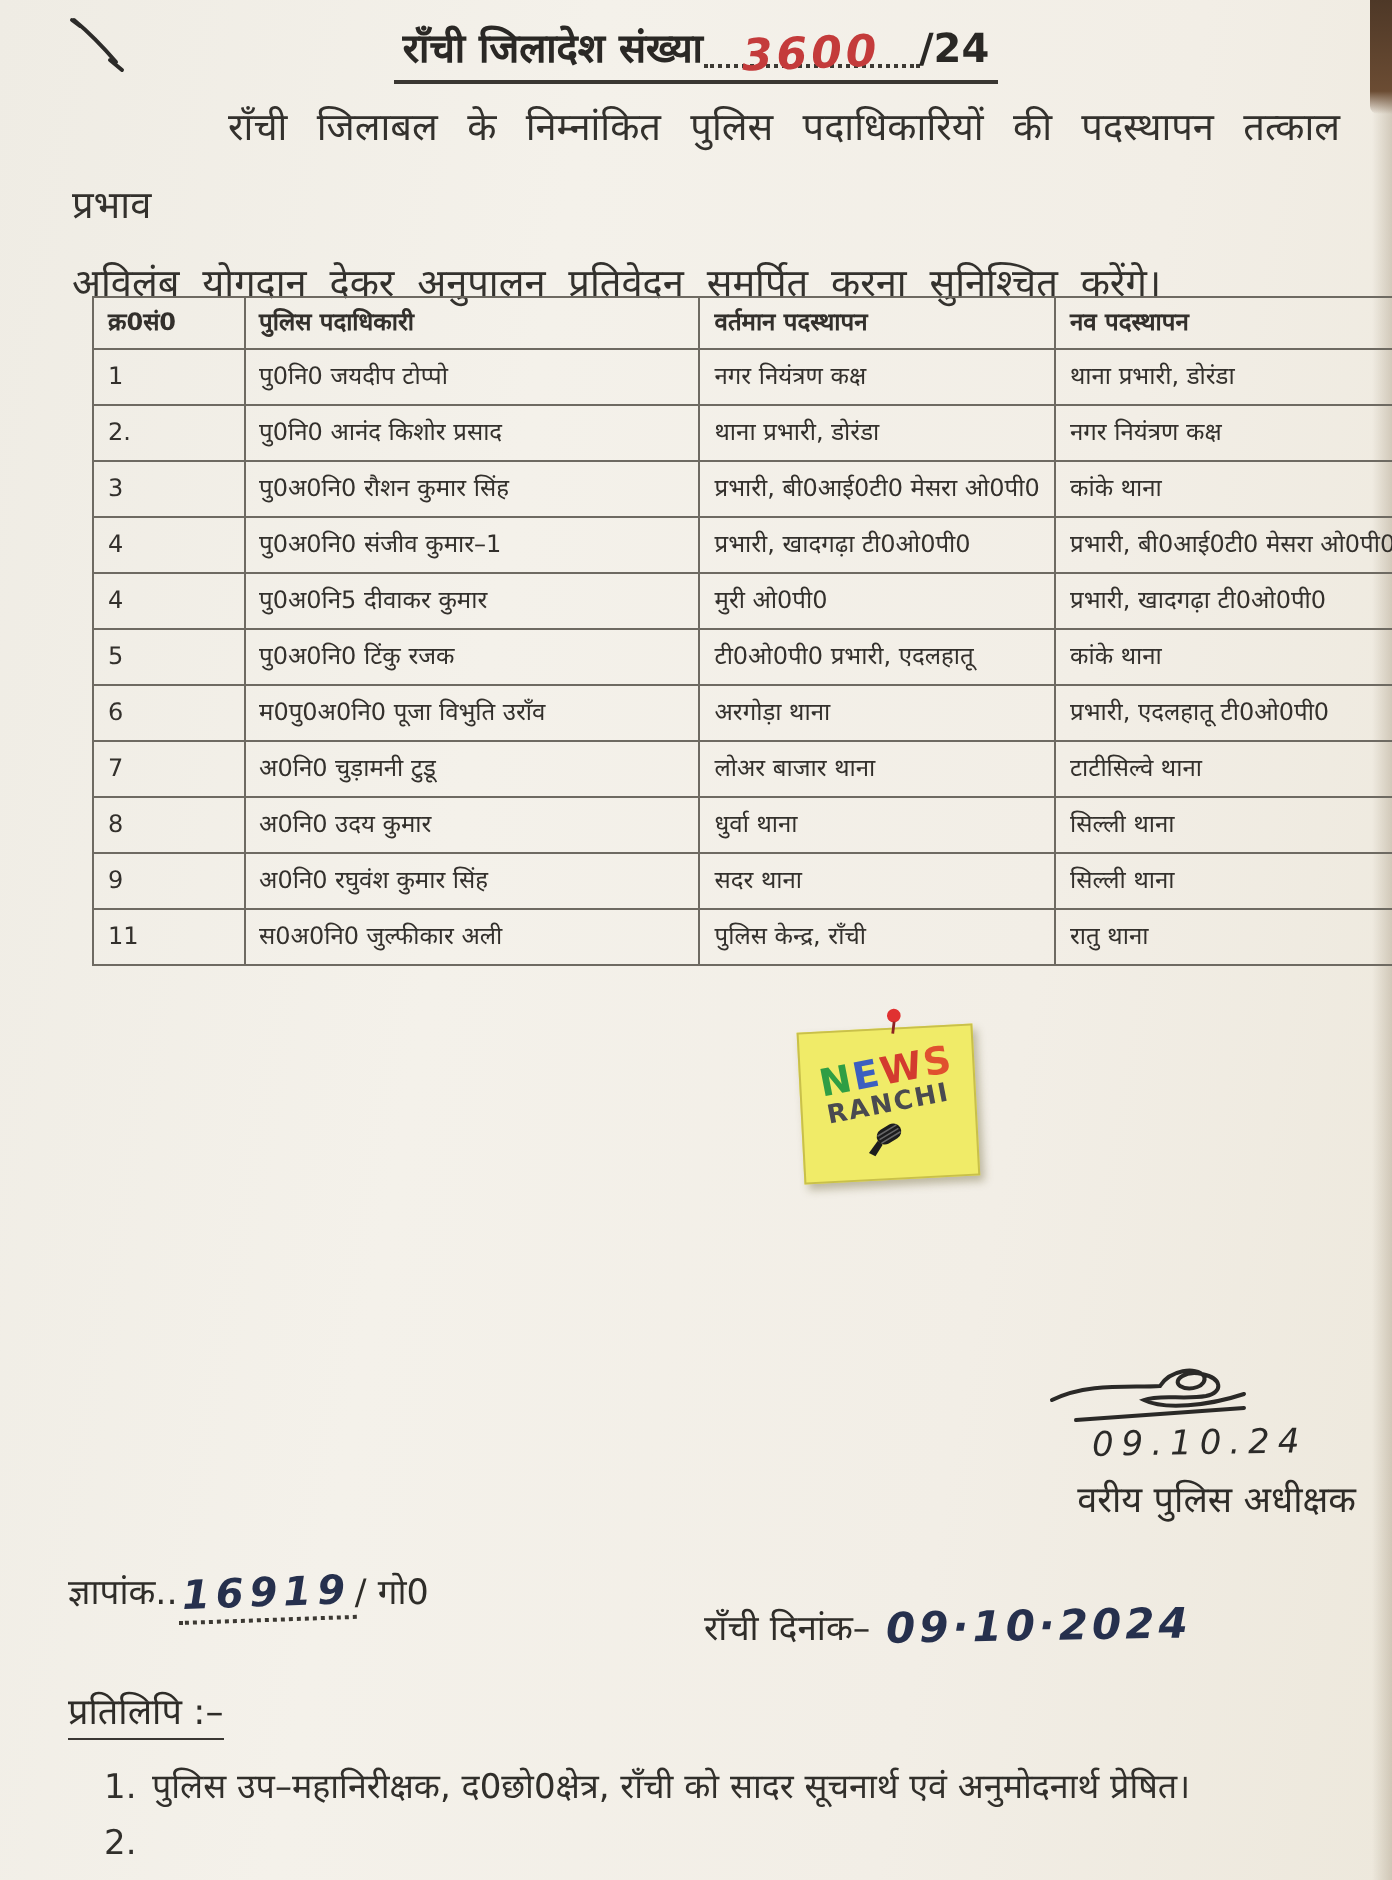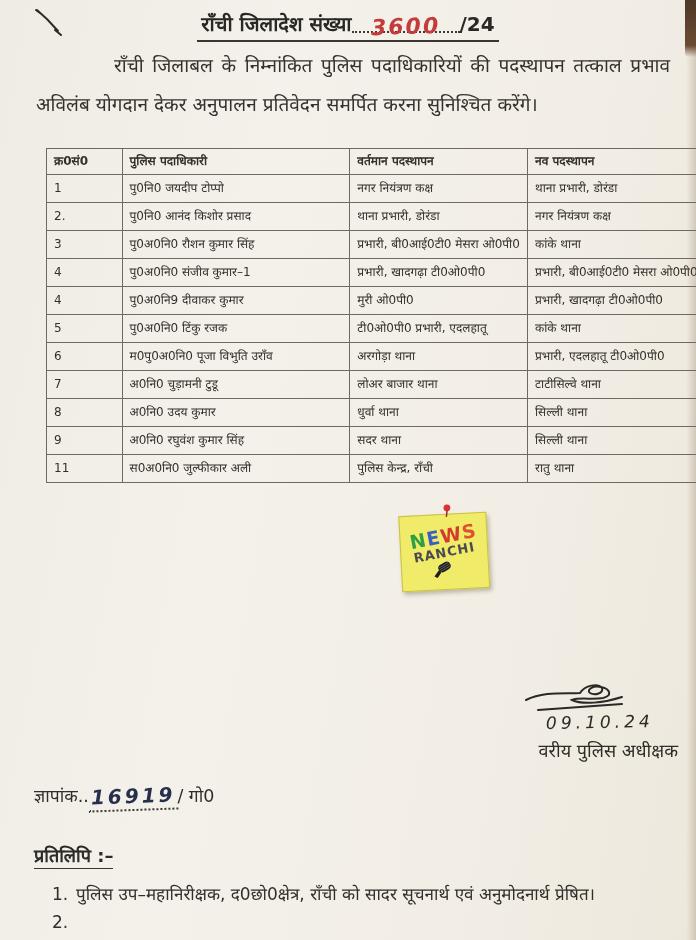--- a/index.html
+++ b/index.html
@@ -25,21 +25,21 @@
   .title{position:absolute;top:10px;left:0;width:100%;text-align:center;
     font-size:20px;font-weight:bold;color:#2a2825;}
   .title-underline{display:inline-block;border-bottom:2px solid #3a3732;padding:0 4px 3px 4px;}
   .leader{display:inline-block;width:108px;border-bottom:2px dotted #3c3933;
     text-align:center;vertical-align:baseline;line-height:14px;}
   .hand-red{display:inline-block;font-size:22px;font-weight:bold;font-style:italic;
     letter-spacing:2px;transform:rotate(-2deg);position:relative;top:3px;}
 
   
   .intro{position:absolute;top:46px;left:36px;width:634px;font-size:19px;color:#33312d;}
-  .intro .ln{line-height:39px;text-align:justify;text-align-last:justify;white-space:normal;}
+  .intro .ln{line-height:39px;text-align:justify;text-align-last:justify;white-space:normal;font-family:Liberation Mono, monospace;}
   .intro .ln.first{text-indent:78px;}
   .intro .ln.last{text-align:center;text-align-last:left;}
 
   
   table.transfer{position:absolute;top:148px;left:46px;width:692px;
     border-collapse:collapse;font-size:12px;color:#33302c;}
   table.transfer td,table.transfer th{
     border:1.4px solid #6e6a62;vertical-align:top;
     padding:3px 7px;line-height:21px;font-weight:normal;}
   table.transfer th{text-align:left;font-weight:bold;padding-top:2px;padding-bottom:2px;}
@@ -72,21 +72,21 @@
   .memo .num{display:inline-block;font-size:20px;font-style:italic;font-weight:bold;
     letter-spacing:3px;border-bottom:2px dotted #3c3933;padding:0 2px 1px 2px;
     transform:rotate(-2deg);position:relative;top:1px;}
   .office-name{position:absolute;left:358px;top:774px;font-size:17.5px;color:#2f2d29;}
   .office-date{position:absolute;left:352px;top:801px;font-size:17.5px;color:#2f2d29;}
   .hand-date{display:inline-block;font-size:21px;font-weight:bold;font-style:italic;
     letter-spacing:2px;margin-left:8px;transform:rotate(-1deg);}
 
   
   .copies-heading{position:absolute;left:34px;top:843px;font-size:18px;color:#2e2c28;}
-  .copies-heading .u{border-bottom:1.6px solid #3a3733;padding-bottom:2px;font-weight:bold;}
+  .copies-heading .u{border-bottom:1.6px solid #3a3733;padding-bottom:2px;}
   .copy-list{position:absolute;left:52px;top:880px;width:640px;font-size:17px;
     color:#312f2b;line-height:28px;}
   .copy-item{display:flex;}
   .copy-item .n{width:24px;flex:none;}
 </style>
 </head>
 <body>
 
 <div class="page">
 
@@ -141,21 +141,21 @@
       <td class="just">कांके थाना</td>
     </tr>
     <tr>
       <td class="sn">4</td>
       <td class="just">पु0अ0नि0 संजीव कुमार–1</td>
       <td class="just">प्रभारी, खादगढ़ा टी0ओ0पी0</td>
       <td class="just">प्रभारी, बी0आई0टी0 मेसरा ओ0पी0</td>
     </tr>
     <tr>
       <td class="sn">4</td>
-      <td class="just">पु0अ0नि9 दीवाकर कुमार</td>
+      <td class="just">पु0अ0नि5 दीवाकर कुमार</td>
       <td class="just">मुरी ओ0पी0</td>
       <td class="just">प्रभारी, खादगढ़ा टी0ओ0पी0</td>
     </tr>
     <tr>
       <td class="sn">5</td>
       <td class="just">पु0अ0नि0 टिंकु रजक</td>
       <td class="just">टी0ओ0पी0 प्रभारी, एदलहातू</td>
       <td class="just">कांके थाना</td>
     </tr>
     <tr>
@@ -215,20 +215,23 @@
   </svg>
   <div class="sig-date">09.10.24</div>
   <div class="sig-block">
     <div>वरीय पुलिस अधीक्षक</div>
   </div>
 
   <div class="memo">
     <span>ज्ञापांक..</span><span class="num" style="color: rgb(38, 48, 77);">16919</span><span>/ गो0</span>
   </div>
 
+  <div class="office-date">
+    <span>राँची दिनांक–</span><span class="hand-date" style="color: rgb(38, 48, 77);">09·10·2024</span>
+  </div>
 
   <div class="copies-heading">
     <span class="u">प्रतिलिपि :–</span>
   </div>
   <div class="copy-list">
     <div class="copy-item">
       <span class="n">1.</span>
       <span>पुलिस उप–महानिरीक्षक, द0छो0क्षेत्र, राँची को सादर सूचनार्थ एवं अनुमोदनार्थ प्रेषित।</span>
     </div>
     <div class="copy-item">

